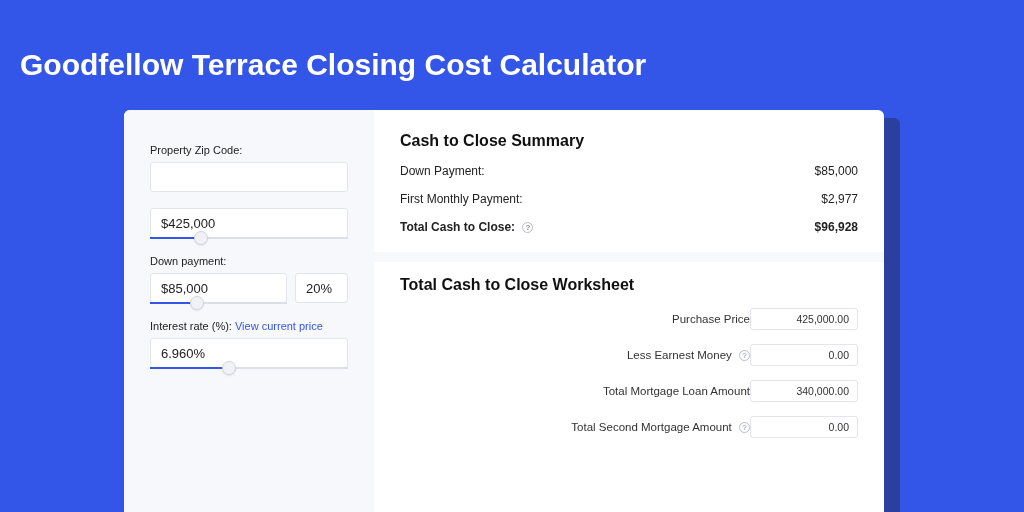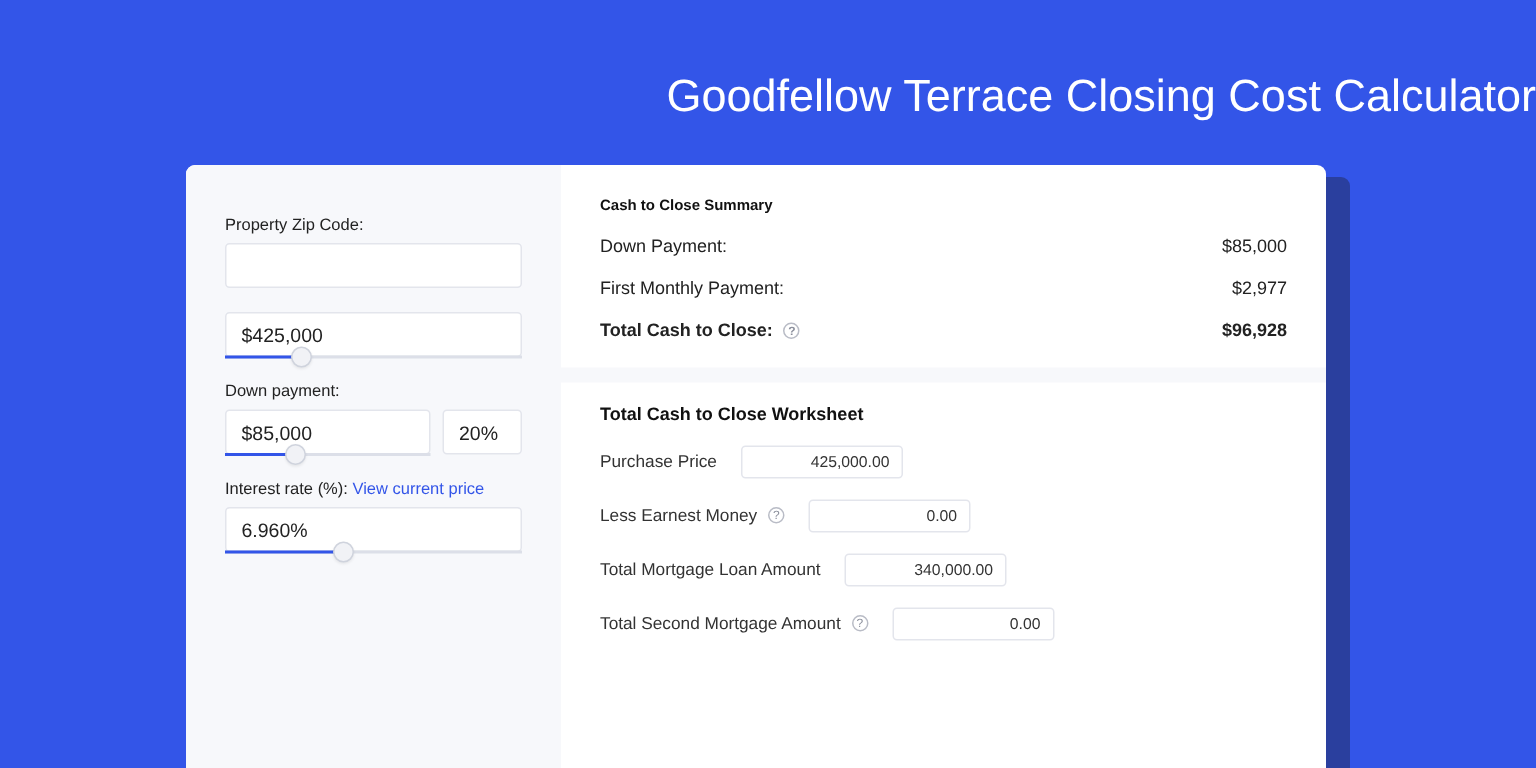--- a/index.html
+++ b/index.html
@@ -7,22 +7,22 @@
     width: 1024px;
     height: 512px;
     background: #3355e8;
     font-family: -apple-system, BlinkMacSystemFont, "Segoe UI", Arial, sans-serif;
     overflow: hidden;
     position: relative;
   }
   .page-title {
     color: #fff;
     font-size: 30px;
-    font-weight: 400;
-    text-align: right;
+    font-weight: 700;
+    text-align: left;
     padding-top: 48px;
     padding-bottom: 26px;
     padding-left: 20px;
   }
   .shadow-card {
     position: absolute;
     left: 140px;
     top: 118px;
     width: 760px;
     height: 420px;
@@ -92,21 +92,21 @@
     border: 1px solid #cfd3dd;
     border-radius: 50%;
     transform: translateX(-50%);
     cursor: grab;
     box-shadow: 0 1px 2px rgba(0,0,0,0.08);
   }
   .dp-row { display: flex; gap: 8px; }
   .dp-amount { flex: 1; }
   .dp-pct { width: 53px; }
   .section-title {
-    font-size: 10px;
+    font-size: 16px;
     font-weight: 700;
     color: #111;
   }
   .summary { display: flex; flex-direction: column; gap: 14px; padding-top:4px; padding-bottom:6px;}
   .summary-row {
     display: flex;
     justify-content: space-between;
     align-items: center;
     font-size: 12px;
     color: #222;
@@ -119,29 +119,28 @@
     width: 11px; height: 11px;
     border: 1px solid #b9bcc6;
     border-radius: 50%;
     font-size: 8px;
     color: #8b8f9c;
     margin-left: 4px;
     cursor: help;
     vertical-align: middle;
   }
   .worksheet { background:#fff; padding-top:6px;}
-  .ws-title { font-size: 12px; font-weight: 700; color:#111; margin-bottom: 14px; }
+  .ws-title { font-size: 16px; font-weight: 700; color:#111; margin-bottom: 14px; }
   .ws-row {
     display: flex;
-    justify-content: flex-start;
+    justify-content: flex-end;
     align-items: center;
     font-size: 11.5px;
     color: #333;
     margin-bottom: 14px;
-    gap: 16px;
   }
   .ws-value-box {
     width: 108px;
     height: 22px;
     border: 1px solid #e3e5ec;
     border-radius: 3px;
     font-size: 10.5px;
     color: #333;
     display: flex;
     align-items: center;

